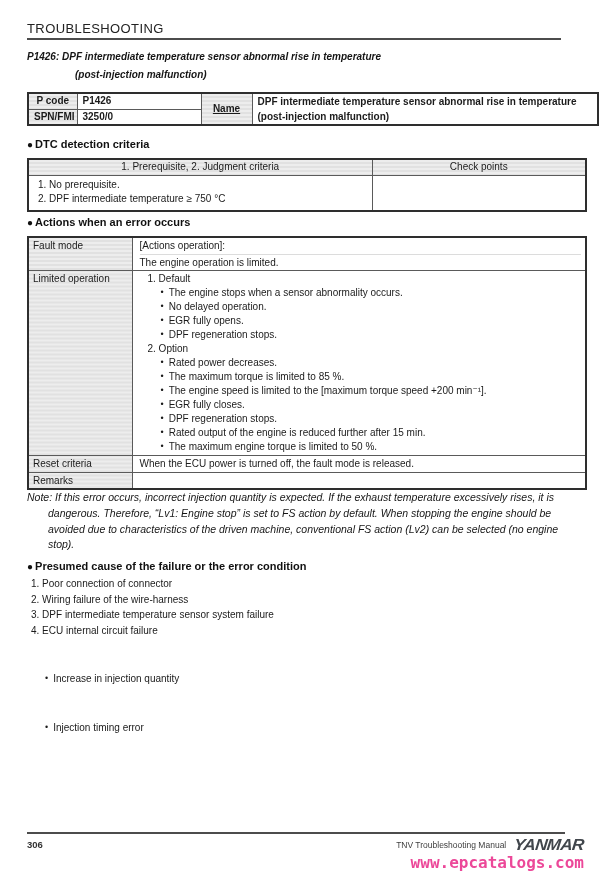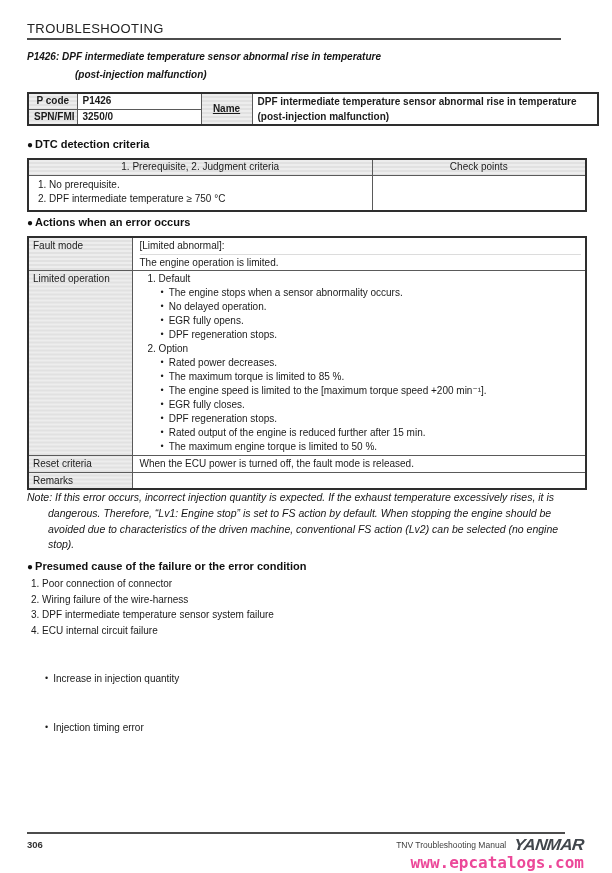--- a/index.html
+++ b/index.html
@@ -137,21 +137,21 @@
 
   <div class="abs section-heading h-actions">
     <span class="marker">●</span><span>Actions when an error occurs</span>
   </div>
 
   <table class="abs doc actions-table">
     <tbody>
         <tr>
       <td class="label-cell shade">Fault mode</td>
       <td class="content-cell">
-        <div class="fault-line1">[Limited abnormal]:</div>
+        <div class="fault-line1">[Actions operation]:</div>
         <div class="fault-line2">The engine operation is limited.</div>
       </td>
     </tr>
     <tr>
       <td class="label-cell shade">Limited operation</td>
       <td class="content-cell limited-content">
         <div class="ln num">1. Default</div>
         <div class="ln bullet"><span class="blt">•</span><span>The engine stops when a sensor abnormality occurs.</span></div>
         <div class="ln bullet"><span class="blt">•</span><span>No delayed operation.</span></div>
         <div class="ln bullet"><span class="blt">•</span><span>EGR fully opens.</span></div>

